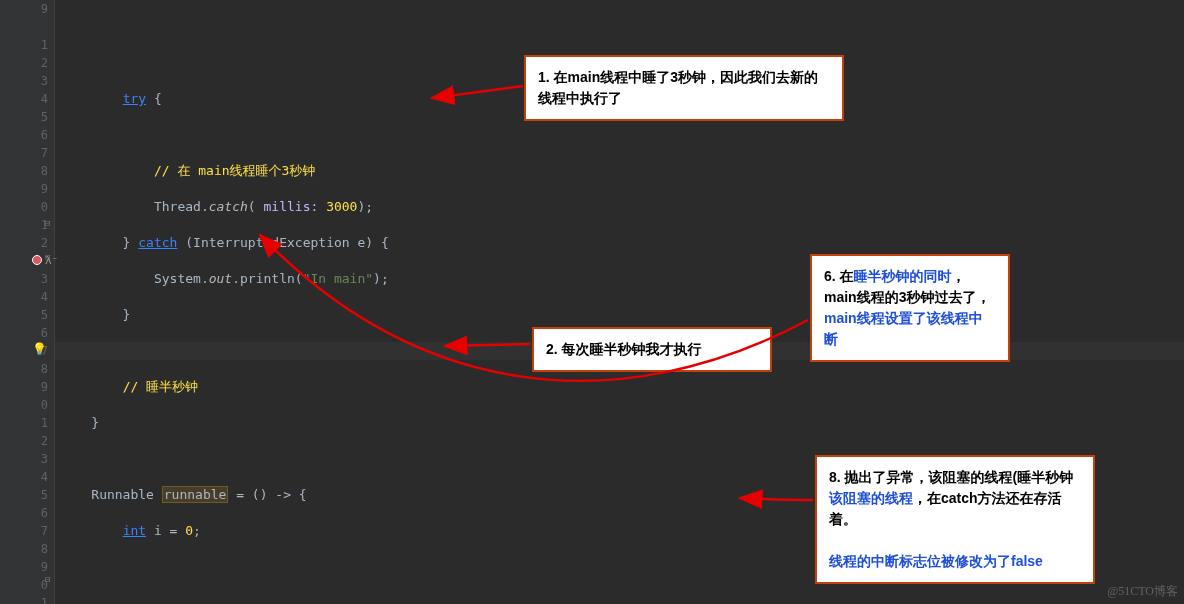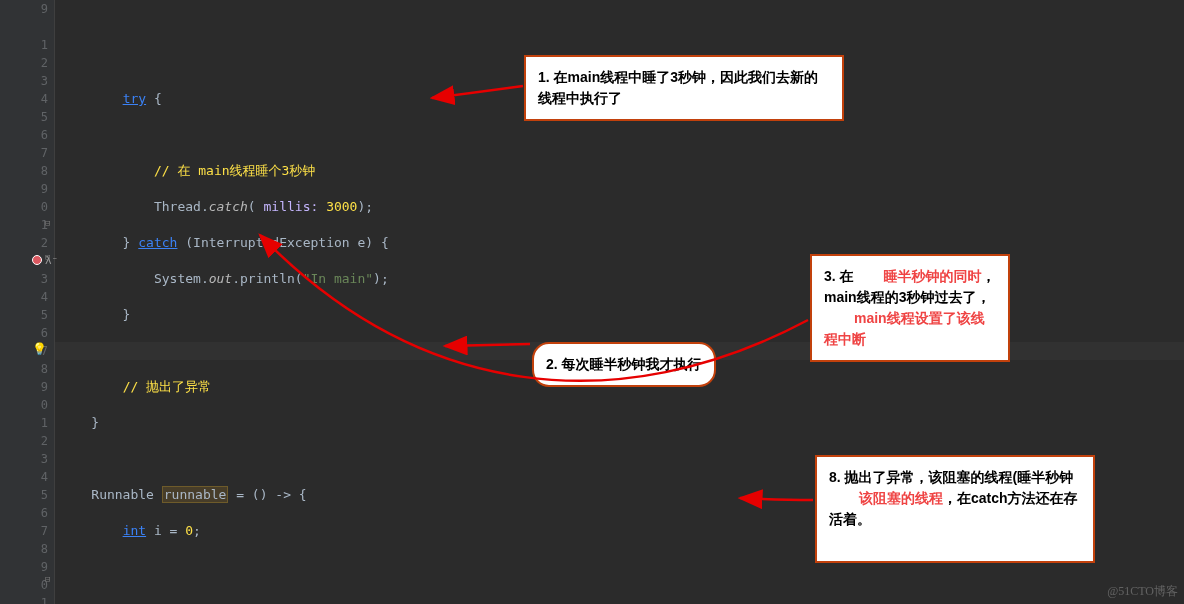--- a/index.html
+++ b/index.html
@@ -57,21 +57,21 @@
     position: absolute;
     background: #fff;
     border: 2px solid #c2410c;
     padding: 10px 12px;
     font-family: "Microsoft YaHei", sans-serif;
     font-size: 14px;
     font-weight: bold;
     color: #000;
     line-height: 1.5;
   }
-  .annotation-box .red { color: #ef4444; margin-left: 30px; }
+  .annotation-box .red { color: #1d4ed8; }
   .arrow-svg { position:absolute; left:0; top:0; width:1184px; height:604px; pointer-events:none; }
   .watermark {
     position:absolute; right:6px; bottom:4px; color:rgba(200,200,200,0.35);
     font-size:12px; font-family: Liberation Serif, serif;
   }
 </style>
 </head>
 <body>
 
 <div class="hl-row" style="top:342px;"></div>
@@ -128,21 +128,21 @@
 <div class="code-row"></div>
 <div class="code-row"></div>
 <div class="code-row">        <span class="kw">try</span> {</div>
 <div class="code-row"></div>
 <div class="code-row">            <span class="cmt">// 在 main线程睡个3秒钟</span></div>
 <div class="code-row">            <span>Thread.</span><span class="static-it">catch</span>(<span class="param"> millis: </span><span class="num">3000</span>);</div>
 <div class="code-row">        } <span class="kw">catch</span><span> (InterruptedException e) {</span></div>
 <div class="code-row">            <span>System.</span><span class="static-it">out</span><span>.println(</span><span class="str">"In main"</span>);</div>
 <div class="code-row">        }</div>
 <div class="code-row"></div>
-<div class="code-row">        <span class="cmt">// 抛出了异常</span></div>
+<div class="code-row">        <span class="cmt">// 睡半秒钟</span></div>
 <div class="code-row">    }</div>
 <div class="code-row"></div>
 <div class="code-row">    <span>Runnable </span><span class="hlvar">runnable</span><span> = () -&gt; {</span></div>
 <div class="code-row">        <span class="kw">int</span><span> i = </span><span class="num">0</span>;</div>
 
 
 
 
 
 
@@ -155,30 +155,31 @@
 
 
 
 
 </div>
 
 <div class="annotation-box" style="left:524px; top:55px; width:320px;">
   <span>1. 在main线程中睡了3秒钟，因此我们去新的线程中执行了</span>
 </div>
 
-<div class="annotation-box" style="left:532px; top:342px; width:184px;border-radius:17px;">
+<div class="annotation-box" style="left:532px; top:327px; width:240px;">
   <span>2. 每次睡半秒钟我才执行</span>
 </div>
 
 <div class="annotation-box" style="left:810px; top:254px; width:200px;">
-  <span>3. 在</span><span class="red">睡半秒钟的同时</span><span>，main线程的3秒钟过去了，</span><span class="red">main线程设置了该线程中断</span>
+  <span>6. 在</span><span class="red">睡半秒钟的同时</span><span>，main线程的3秒钟过去了，</span><span class="red">main线程设置了该线程中断</span>
 </div>
 
 <div class="annotation-box" style="left:815px; top:455px; width:280px;">
   <span>8. 抛出了异常，该阻塞的线程(睡半秒钟</span><span class="red">该阻塞的线程</span><span>，在catch方法还在存活着。</span><br><br>
+  <span class="red">线程的中断标志位被修改为了false</span>
 </div>
 
 <svg class="arrow-svg">
   <defs>
     <marker id="ah" markerWidth="10" markerHeight="8" refX="9" refY="4" orient="auto">
       <polygon points="0 0, 10 4, 0 8" fill="#e60000"></polygon>
     </marker>
   </defs>
 
   <path d="M 523 86 Q 480 92 432 98" stroke="#e60000" stroke-width="2.5" fill="none" marker-end="url(#ah)"></path>

